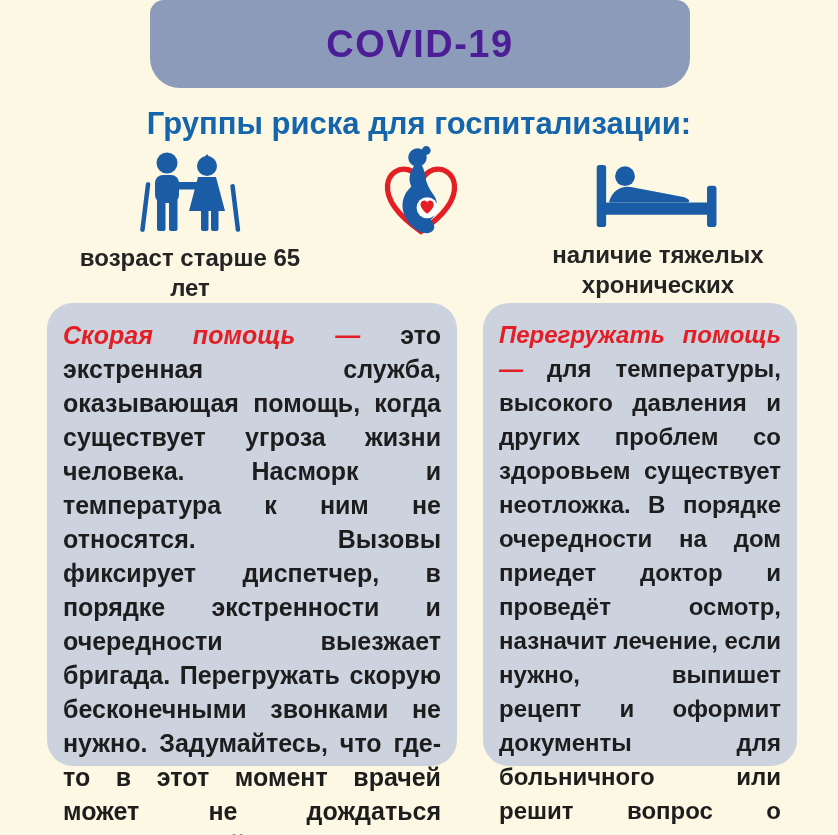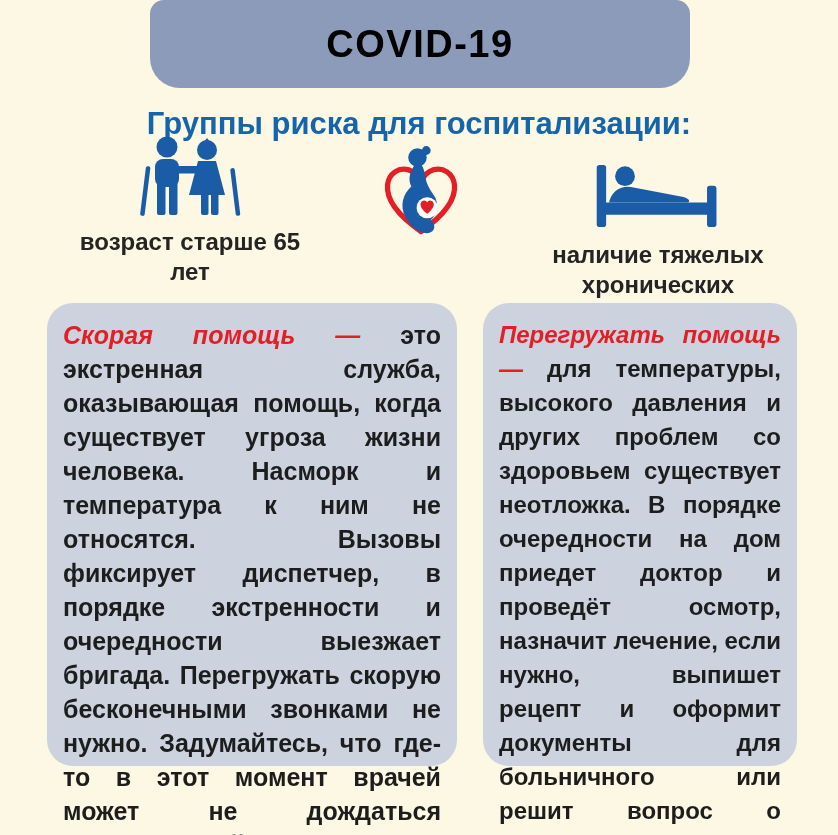--- a/index.html
+++ b/index.html
@@ -11,34 +11,34 @@
     font-family:"Liberation Sans", sans-serif;
   }
   
   .header{
     position:absolute;left:150px;top:0;width:540px;height:88px;
     background:#8b9bb9;
     border-radius:14px 14px 30px 30px;
     display:flex;align-items:center;justify-content:center;
   }
   .header-title{
-    color:#000000;font-size:38px;font-weight:bold;letter-spacing:1.5px;
+    color:#4c1d95;font-size:38px;font-weight:bold;letter-spacing:1.5px;
   }
   
   .section-title{
     position:absolute;top:106px;left:0;width:100%;
     text-align:center;
     color:#1565ac;font-size:31px;font-weight:bold;
   }
   
   .risk-group{
     position:absolute;
     display:flex;flex-direction:column;align-items:center;
   }
-  .rg-elderly{left:70px;top:136px;width:240px;}
+  .rg-elderly{left:70px;top:152px;width:240px;}
   .rg-pregnancy{left:333px;top:146px;width:175px;}
   .rg-bed{left:513px;top:163px;width:290px;}
   .risk-label{
     margin-top:7px;
     font-size:24px;font-weight:600;color:#242424;
     text-align:center;line-height:30px;
   }
   .icon-blue{fill:#1b5ca6;}
   
   .card{

